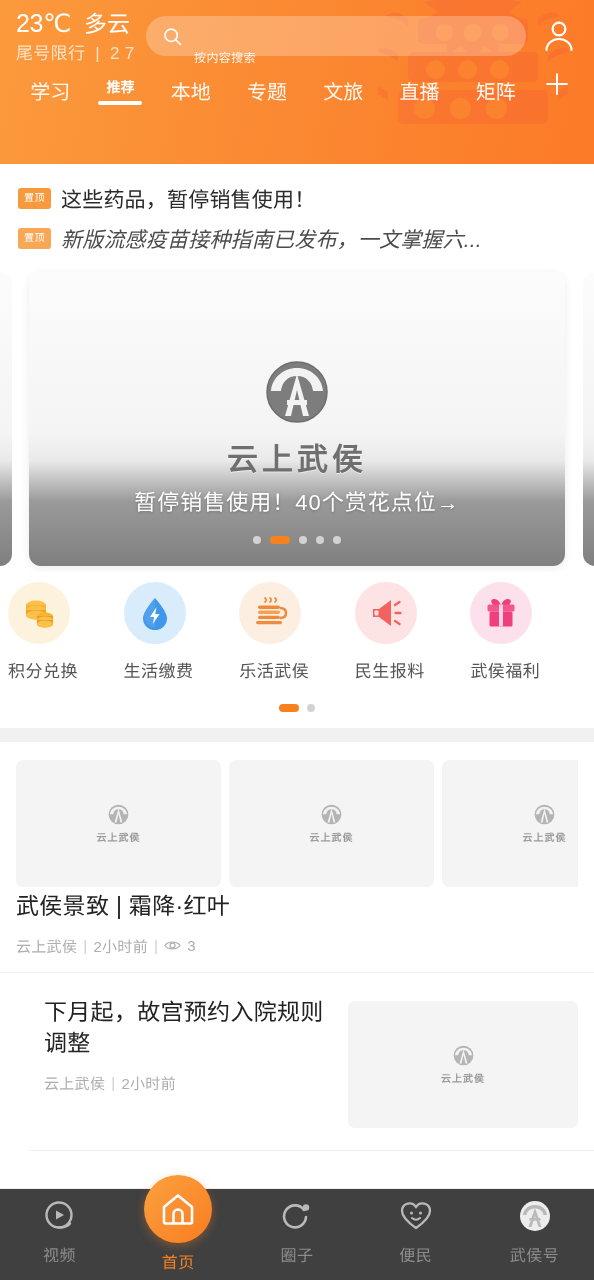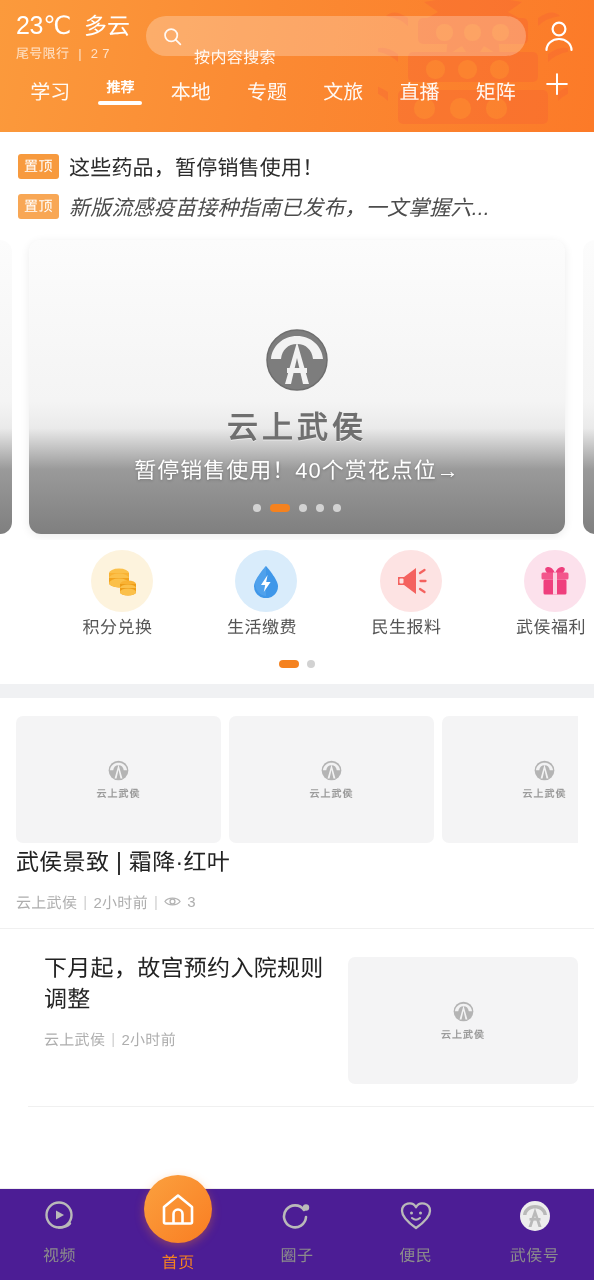--- a/index.html
+++ b/index.html
@@ -7,21 +7,21 @@
   body {
     font-family:"Liberation Sans","DejaVu Sans",sans-serif;
     background:#ffffff;
     overflow:hidden;
     position:relative;
   }
 
   
   .header {
     position:relative;
-    height:132px;
+    height:164px;
     background:linear-gradient(100deg,#fb9a3c 0%,#fb8a33 45%,#fc7a28 100%);
     overflow:hidden;
   }
   .pagoda {
     position:absolute;
     right:26px; top:-34px;
     width:190px; height:180px;
     opacity:.45;
     pointer-events:none;
   }
@@ -32,39 +32,39 @@
     height:72px;
     padding:0 16px;
     z-index:3;
   }
   .weather { width:118px; flex:0 0 118px; color:#fff; line-height:1; }
   .weather-row1 { display:flex; align-items:baseline; gap:13px; }
   .temp { font-size:25px; font-weight:400; letter-spacing:-.3px; }
   .cond { font-size:23px; font-weight:400; }
   .weather-row2 {
     margin-top:9px;
-    font-size:13px;
+    font-size:17px;
     color:rgba(255,255,255,.72);
     letter-spacing:.3px;
     white-space:nowrap;
   }
   .limit-sep { margin:0 5px; }
   .searchbar {
     flex:1;
     height:40px;
     margin:0 14px 0 12px;
     background:rgba(255,255,255,.26);
     border-radius:20px;
     display:flex;
     align-items:center;
     padding:0 16px;
     gap:11px;
   }
   .search-ph {
-    font-size:16px;
+    font-size:12px;
     color:rgba(255,255,255,.92);
     letter-spacing:.4px;
     margin-top:40px;
   }
   .avatar-btn { flex:0 0 38px; display:flex; align-items:center; justify-content:center; }
 
   
   .tabs {
     position:relative;
     z-index:3;
@@ -99,21 +99,21 @@
   .headline {
     display:flex;
     align-items:center;
     gap:10px;
     padding:5px 16px 5px 18px;
   }
   .pin-badge {
     flex:0 0 auto;
     background:#f79a3e;
     color:#fff;
-    font-size:14px;
+    font-size:10px;
     line-height:1;
     padding:5px 6px 6px 6px;
     border-radius:3px;
     letter-spacing:.5px;
   }
   .pin-badge.muted { background:#f8a755; }
   .headline-text {
     font-size:21px;
     color:#2b2b2b;
     letter-spacing:.2px;
@@ -179,22 +179,22 @@
   .dot { width:8px; height:8px; border-radius:4px; background:rgba(255,255,255,.62); }
   .dot.active { width:20px; background:#f5821f; }
 
   
   .services { background:#fff; padding:10px 0 0 0; }
   .service-row { display:flex; padding:0 8px; }
   .service {
     flex:1;
     display:flex;
     flex-direction:column;
-    align-items:flex-end;
-    gap:1px;
+    align-items:flex-start;
+    gap:13px;
   }
   .svc-circle {
     width:62px; height:62px;
     border-radius:31px;
     display:flex;
     align-items:center;
     justify-content:center;
   }
   .svc-label { font-size:17px; color:#555; letter-spacing:.5px; }
   .grid-dots {
@@ -264,21 +264,21 @@
     justify-content:center;
     gap:4px;
     margin-top:4px;
   }
 
   
   .bottom-nav {
     position:absolute;
     left:0; right:0; bottom:0;
     height:92px;
-    background:#4c1d95;
+    background:#404040;
     border-top:1px solid #eeeeee;
     display:flex;
     align-items:flex-start;
     padding-top:10px;
   }
   .nav-item {
     flex:1;
     display:flex;
     flex-direction:column;
     align-items:center;
@@ -437,20 +437,37 @@
       <div class="svc-circle" style="background:#d9ecfb">
         <svg width="34" height="34" viewBox="0 0 34 34">
           <path d="M17 2 C17 2 5 15.5 5 22.2 A12 12 0 0 0 29 22.2 C29 15.5 17 2 17 2 Z" fill="#3f97e9"></path>
           <path d="M17 2 C17 2 10 10 6.6 17 A12 12 0 0 0 17 32 Z" fill="#5aa9ef" opacity=".6"></path>
           <path d="M18.6 11 L12 21 h4.2 l-1.4 7 L21.6 18 h-4.4 Z" fill="#ffffff"></path>
         </svg>
       </div>
       <span class="svc-label">生活缴费</span>
     </div>
 
+    <div class="service">
+      <div class="svc-circle" style="background:#fdeee2">
+        <svg width="36" height="36" viewBox="0 0 36 36">
+          <g stroke="#ef8b3c" stroke-width="1.7" fill="none" stroke-linecap="round">
+            <path d="M13 7 q2.5 -2 0 -4"></path>
+            <path d="M18 7 q2.5 -2 0 -4"></path>
+            <path d="M23 7 q2.5 -2 0 -4"></path>
+          </g>
+          <rect x="6" y="10.5" width="22" height="3.4" rx="1.7" fill="#f08a38"></rect>
+          <rect x="6" y="15.6" width="22" height="3.4" rx="1.7" fill="#f5a256"></rect>
+          <rect x="6" y="20.7" width="22" height="3.4" rx="1.7" fill="#f08a38"></rect>
+          <path d="M28 13 q6 0 6 5 q0 5 -6 5" fill="none" stroke="#f08a38" stroke-width="2.4"></path>
+          <rect x="4" y="26" width="26" height="3.2" rx="1.6" fill="#ef8b3c"></rect>
+        </svg>
+      </div>
+      <span class="svc-label">乐活武侯</span>
+    </div>
 
     <div class="service">
       <div class="svc-circle" style="background:#fde3e3">
         <svg width="34" height="34" viewBox="0 0 34 34">
           <path d="M4 13 h6 L22 4 v26 L10 21 H4 Z" fill="#f4625f"></path>
           <rect x="5.5" y="14.5" width="4" height="5" rx="1" fill="#fde3e3"></rect>
           <g stroke="#f4625f" stroke-width="2.3" stroke-linecap="round">
             <line x1="26" y1="9" x2="30.5" y2="6"></line>
             <line x1="26.5" y1="17" x2="31.5" y2="17"></line>
             <line x1="26" y1="25" x2="30.5" y2="28"></line>

